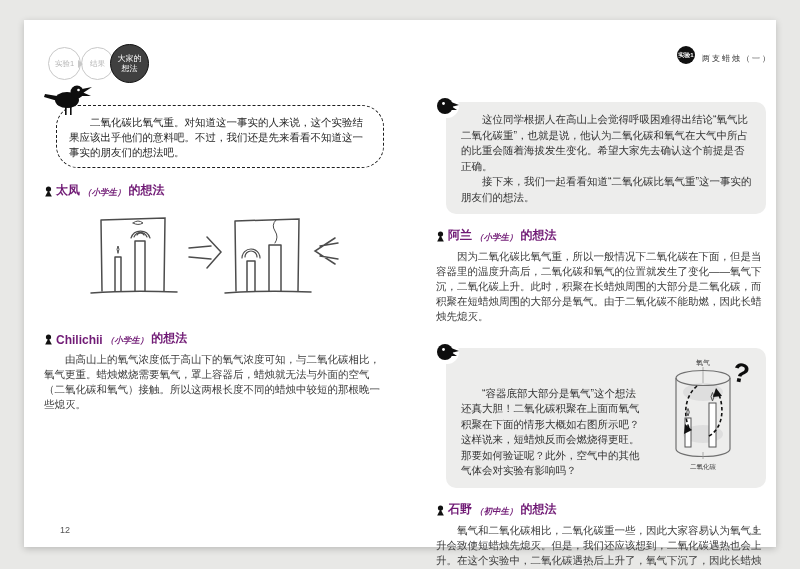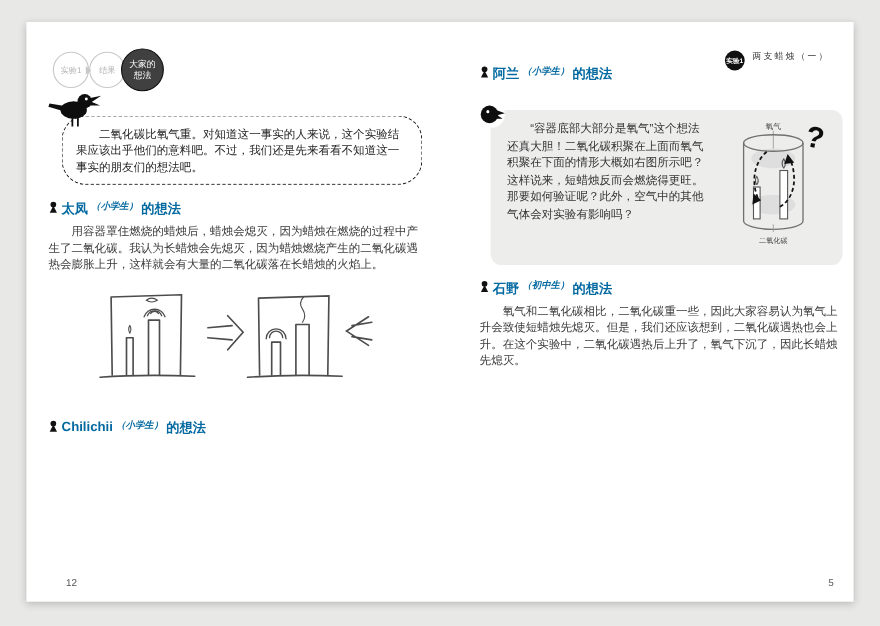--- a/index.html
+++ b/index.html
@@ -36,22 +36,22 @@
   .intro-box {
     position:relative; border:1.6px dashed #1d1d1d; border-radius:22px;
     margin:22px 2px 14px 14px; padding:9px 12px 7px 12px;
     font-size:10.5px; line-height:15px; color:#1f1f1f;
   }
   .intro-box p { margin:0; text-indent:2em; }
   .intro-bird { position:absolute; top:-24px; left:-16px; }
 
   
   .sec-head {
-    display:flex; align-items:flex-start; gap:3px; font-weight:bold;
-    font-size:12px; color:#0369a1; margin:13px 0 5px 2px;
+    display:flex; align-items:flex-end; gap:3px; font-weight:bold;
+    font-size:12px; color:#701a75; margin:13px 0 5px 2px;
   }
   .sec-head .grade { font-size:8.5px;font-style:italic; }
   .idea-ico { position:relative; top:1px; }
   .para {
     font-size:10.5px; line-height:15px; color:#3b3b3b; text-indent:2em; margin:0 0 0 2px;
   }
 
   
   .bubble {
     position:relative; background:#ededec; border-radius:10px;
@@ -61,29 +61,29 @@
   .bubble p { margin:0; text-indent:2em; }
   .bubble-bird { position:absolute; top:-9px; left:-12px; }
 
   .sketch-wrap { text-align:center; margin:12px 0 2px 0; }
 
   .pgnum { position:absolute; bottom:12px; font-size:9px; color:#555; }
   .pgnum-left { left:36px; }
   .pgnum-right { right:18px; }
 
   
-  .rp-header { position:absolute; top:26px; right:22px; display:flex; align-items:flex-start; }
+  .rp-header { position:absolute; top:26px; right:4px; display:flex; align-items:flex-end; }
   .rp-badge {
     width:18px; height:18px; border-radius:50%; background:#101010; color:#fff;
     font-size:6px; display:flex; align-items:center; justify-content:center; font-weight:bold;
   }
   .rp-badge::after { content:""; }
   .rp-title { font-size:8px; letter-spacing:2px; color:#333; margin-left:7px; }
 
-  .bubble-flex { display:flex; gap:13px; align-items:flex-start; }
+  .bubble-flex { display:flex; gap:13px; align-items:flex-end; }
   .bubble-flex .btxt { flex:1; }
   .diagram-box { width:94px; flex:0 0 94px; margin-top:-2px; }
 
   .rp-top-bubble { margin-top:56px; }
 </style>
 </head>
 <body>
 
 <div class="spread">
 
@@ -125,21 +125,20 @@
       <span class="idea-ico">
         <svg width="9" height="11" viewBox="0 0 9 11">
             <circle cx="4.5" cy="3" r="2.6" fill="#111"></circle>
             <path d="M1.2,10.5 L7.8,10.5 L4.5,4 Z" fill="#111"></path>
           </svg>
       </span>
       <span>太凤</span>
         <span class="grade">（小学生）</span>
         <span>的想法</span>
     </div>
-    <p class="para">用容器罩住燃烧的蜡烛后，蜡烛会熄灭，因为蜡烛在燃烧的过程中产生了二氧化碳。我认为长蜡烛会先熄灭，因为蜡烛燃烧产生的二氧化碳遇热会膨胀上升，这样就会有大量的二氧化碳落在长蜡烛的火焰上。</p>
 
     <div class="sketch-wrap">
       <svg width="250" height="102" viewBox="0 0 250 102">
         <g fill="none" stroke="#4c4c4c" stroke-width="1.5" stroke-linecap="round">
 
           <path d="M12,9 L76,7 L75,80 M12,9 L13,80"></path>
           <path d="M2,82 Q40,79 88,81"></path>
 
           <path d="M26,46 L26,80 M32,46 L32,80 M26,46 L32,46"></path>
           <path d="M29,42 q-2,-4 0,-7 q2,3 0,7" stroke-width="1"></path>
@@ -172,43 +171,58 @@
       <span class="idea-ico">
         <svg width="9" height="11" viewBox="0 0 9 11">
             <circle cx="4.5" cy="3" r="2.6" fill="#111"></circle>
             <path d="M1.2,10.5 L7.8,10.5 L4.5,4 Z" fill="#111"></path>
           </svg>
       </span>
       <span>Chilichii</span>
         <span class="grade">（小学生）</span>
         <span>的想法</span>
     </div>
+    <p class="para">由高山上的氧气浓度低于高山下的氧气浓度可知，与二氧化碳相比，氧气更重。蜡烛燃烧需要氧气，罩上容器后，蜡烛就无法与外面的空气（二氧化碳和氧气）接触。所以这两根长度不同的蜡烛中较短的那根晚一些熄灭。</p>
 
     <span class="pgnum pgnum-left">12</span>
   </div>
 
   <div class="page page-right">
 
     <div class="rp-header">
       <span class="rp-badge">实验1</span>
       <span class="rp-title">两支蜡烛（一）</span>
     </div>
 
+    <div class="bubble rp-top-bubble">
+      <span class="bubble-bird">
+        <svg width="26" height="26" viewBox="0 0 26 26">
+          <circle cx="13" cy="13" r="12" fill="#fff"></circle>
+          <circle cx="11" cy="13" r="8" fill="#0e0e0e"></circle>
+          <path d="M17,9 L25,12 L17,14 Z" fill="#0e0e0e"></path>
+          <path d="M17,13 L23,17 L16,17 Z" fill="#0e0e0e"></path>
+          <circle cx="9.5" cy="10.5" r="1.4" fill="#fff"></circle>
+        </svg>
+      </span>
+      <p>这位同学根据人在高山上会觉得呼吸困难得出结论“氧气比二氧化碳重”，也就是说，他认为二氧化碳和氧气在大气中所占的比重会随着海拔发生变化。希望大家先去确认这个前提是否正确。</p>
+      <p>接下来，我们一起看看知道“二氧化碳比氧气重”这一事实的朋友们的想法。</p>
+    </div>
 
     <div class="sec-head">
       <span class="idea-ico">
         <svg width="9" height="11" viewBox="0 0 9 11">
             <circle cx="4.5" cy="3" r="2.6" fill="#111"></circle>
             <path d="M1.2,10.5 L7.8,10.5 L4.5,4 Z" fill="#111"></path>
           </svg>
       </span>
       <span>阿兰</span>
         <span class="grade">（小学生）</span>
         <span>的想法</span>
     </div>
+    <p class="para">因为二氧化碳比氧气重，所以一般情况下二氧化碳在下面，但是当容器里的温度升高后，二氧化碳和氧气的位置就发生了变化——氧气下沉，二氧化碳上升。此时，积聚在长蜡烛周围的大部分是二氧化碳，而积聚在短蜡烛周围的大部分是氧气。由于二氧化碳不能助燃，因此长蜡烛先熄灭。</p>
 
     <div class="bubble" style="margin-top:24px;">
       <span class="bubble-bird">
         <svg width="26" height="26" viewBox="0 0 26 26">
           <circle cx="13" cy="13" r="12" fill="#fff"></circle>
           <circle cx="11" cy="13" r="8" fill="#0e0e0e"></circle>
           <path d="M17,9 L25,12 L17,14 Z" fill="#0e0e0e"></path>
           <path d="M17,13 L23,17 L16,17 Z" fill="#0e0e0e"></path>
           <circle cx="9.5" cy="10.5" r="1.4" fill="#fff"></circle>
         </svg>

